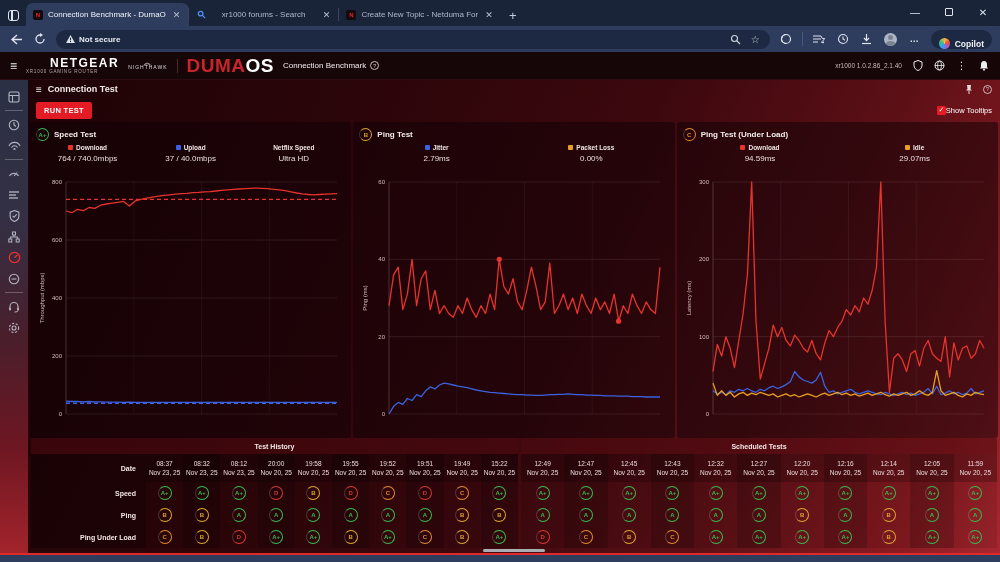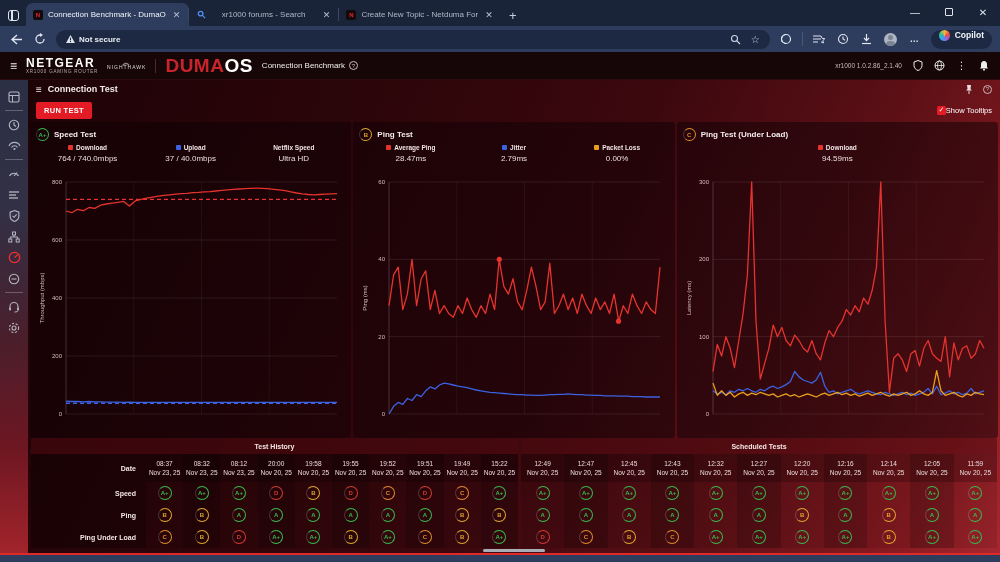--- a/index.html
+++ b/index.html
@@ -25,32 +25,32 @@
   .win-controls { margin-left:auto; display:flex; align-self:flex-start; }
   .winbtn { width:34px; height:24px; display:flex; align-items:center; justify-content:center; color:#dfe4ee; font-size:10px; }
   .restore-glyph { width:8px; height:8px; border:1px solid #dfe4ee; border-radius:1px; }
 
   .toolbar { height:26px; background:#2e3c5e; display:flex; align-items:center; padding:0 8px; gap:8px; color:#dfe4ee; }
   .tb-ico { width:16px; height:16px; display:flex; align-items:center; justify-content:center; flex:0 0 auto;}
   .urlbar { flex:1; height:19px; background:#1d2942; border-radius:10px; display:flex; align-items:center; padding:0 10px; gap:6px; font-size:8.5px; }
   .notsecure { display:flex; align-items:center; gap:4px; color:#e8ecf3; font-weight:bold; font-size:8px;}
   .url-text { color:#eef1f6; font-size:9px; letter-spacing:.2px; }
   .urlbar .right-in { margin-left:auto; display:flex; gap:10px; }
-  .copilot { display:flex; align-items:flex-start; gap:5px; background:#1d2942; border-radius:10px; height:19px; padding:0 8px; font-size:8.5px; color:#f0f3f8; font-weight:bold;}
+  .copilot { display:flex; align-items:flex-end; gap:5px; background:#1d2942; border-radius:10px; height:19px; padding:0 8px; font-size:8.5px; color:#f0f3f8; font-weight:bold;}
   .copilot-logo { width:11px; height:11px; border-radius:50%; background:conic-gradient(#f6b73c,#ec4f3f,#9f5fd5,#3aa0f3,#35c08e,#f6b73c); }
   .avatar { width:13px; height:13px; border-radius:50%; background:#aeb6c4; position:relative; overflow:hidden;}
   .avatar:before{content:""; position:absolute; left:4px; top:2.5px; width:5px; height:5px; border-radius:50%; background:#7c8494;}
   .avatar:after{content:""; position:absolute; left:2px; top:8px; width:9px; height:6px; border-radius:50%; background:#7c8494;}
   .vsep { width:1px; height:14px; background:#4a5878; }
 
   
   .duma-header { height:28px; background:#170608; display:flex; align-items:center; padding:0 10px; gap:9px; color:#eee; border-bottom:1px solid #2c0a0e;}
   .burger { font-size:12px; color:#eee; }
   .ng-block { line-height:1; }
-  .ng-name { font-size:12px; font-weight:bold; letter-spacing:1.5px; color:#fff; }
+  .ng-name { font-size:12px; font-weight:bold; letter-spacing:1.5px; color:#fff;margin-left:24px; }
   .ng-sub { font-size:4.5px; letter-spacing:.8px; color:#b9a9a9; margin-top:1px;}
   .nh-block { font-size:5px; letter-spacing:1px; color:#ddd; text-align:center; line-height:1;}
   .nh-wing { font-size:8px; color:#ddd; line-height:.6;}
   .hdr-sep { width:1px; height:14px; background:#4a2a2c; }
   .dumaos { font-size:19px; font-weight:bold; letter-spacing:.5px; }
   .dumaos .d { color:#c8242c; } .dumaos .o { color:#fff; }
   .hdr-title { font-size:8px; color:#eee; display:flex; align-items:center; gap:4px;}
   .qmark { width:9px; height:9px; border:1px solid #cbb; border-radius:50%; font-size:6px; display:flex; align-items:center; justify-content:center; color:#cbb;}
   .hdr-right { margin-left:auto; display:flex; align-items:center; gap:9px;}
   .version { font-size:6.5px; color:#c9baba; }
@@ -414,27 +414,20 @@
         </div>
 
         <div class="panel">
           <div class="p-head">
             <span class="p-badge" style="border-color: rgb(220, 166, 46) rgb(220, 166, 46) rgb(220, 166, 46) rgba(255, 255, 255, 0.18); color: rgb(220, 166, 46);">B</span>
             <span class="p-title">Ping Test</span>
           </div>
           <div class="p-stats">
             <div class="p-stat">
               <div class="ps-label">
-                  <span class="swatch" style="background: rgb(229, 51, 46);"></span>
-                  <span>Average Ping</span>
-                </div>
-              <div class="ps-value">28.47ms</div>
-            </div>
-            <div class="p-stat">
-              <div class="ps-label">
                   <span class="swatch" style="background: rgb(59, 98, 224);"></span>
                   <span>Jitter</span>
                 </div>
               <div class="ps-value">2.79ms</div>
             </div>
             <div class="p-stat">
               <div class="ps-label">
                   <span class="swatch" style="background: rgb(232, 160, 32);"></span>
                   <span>Packet Loss</span>
                 </div>
@@ -470,20 +463,27 @@
             <span class="p-title">Ping Test (Under Load)</span>
           </div>
           <div class="p-stats">
             <div class="p-stat">
               <div class="ps-label">
                   <span class="swatch" style="background: rgb(229, 51, 46);"></span>
                   <span>Download</span>
                 </div>
               <div class="ps-value">94.59ms</div>
             </div>
+            <div class="p-stat">
+              <div class="ps-label">
+                  <span class="swatch" style="background: rgb(232, 160, 32);"></span>
+                  <span>Idle</span>
+                </div>
+              <div class="ps-value">29.07ms</div>
+            </div>
           </div>
           <div class="p-chart">
             <svg width="306" height="256">
                 <line x1="30" x2="301" y1="240" y2="240" stroke="rgba(255,255,255,0.09)" stroke-width="1"></line>
                 <text x="26" y="242" text-anchor="end" font-size="6" fill="#d8bcbc">0</text>
                 <line x1="30" x2="301" y1="162.66666666666669" y2="162.66666666666669" stroke="rgba(255,255,255,0.09)" stroke-width="1"></line>
                 <text x="26" y="164.66666666666669" text-anchor="end" font-size="6" fill="#d8bcbc">100</text>
                 <line x1="30" x2="301" y1="85.33333333333334" y2="85.33333333333334" stroke="rgba(255,255,255,0.09)" stroke-width="1"></line>
                 <text x="26" y="87.33333333333334" text-anchor="end" font-size="6" fill="#d8bcbc">200</text>
                 <line x1="30" x2="301" y1="8" y2="8" stroke="rgba(255,255,255,0.09)" stroke-width="1"></line>

